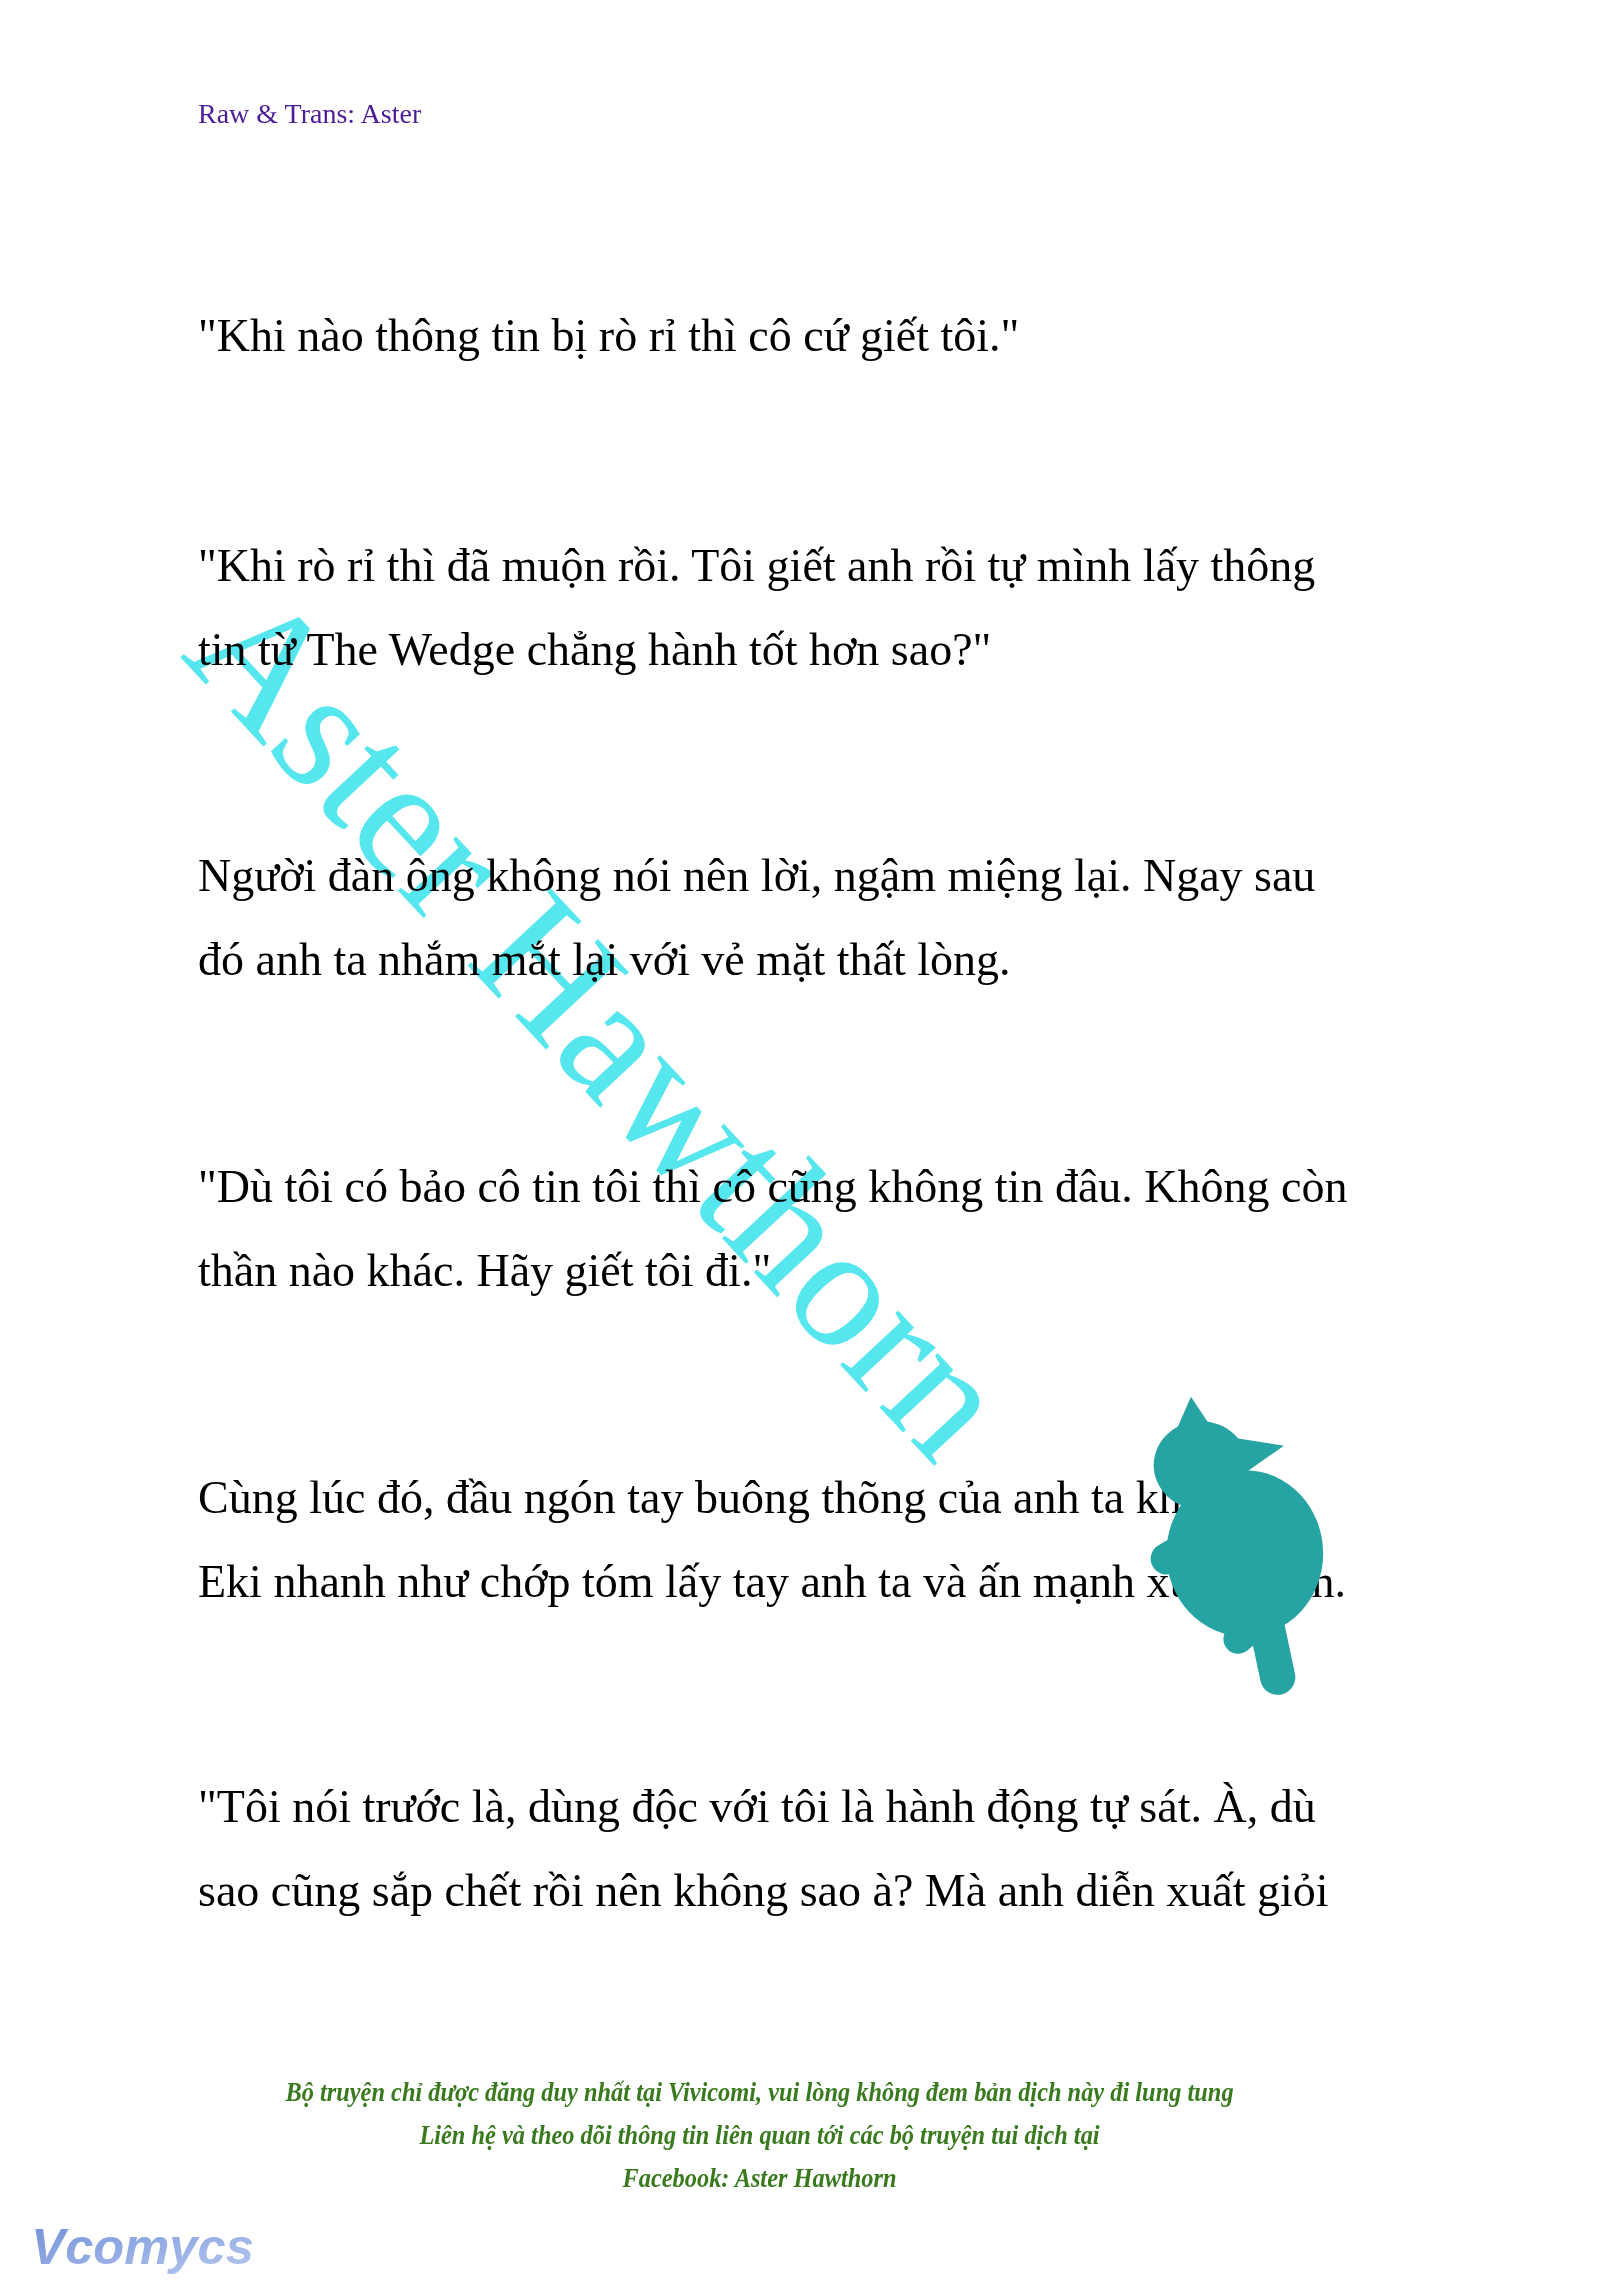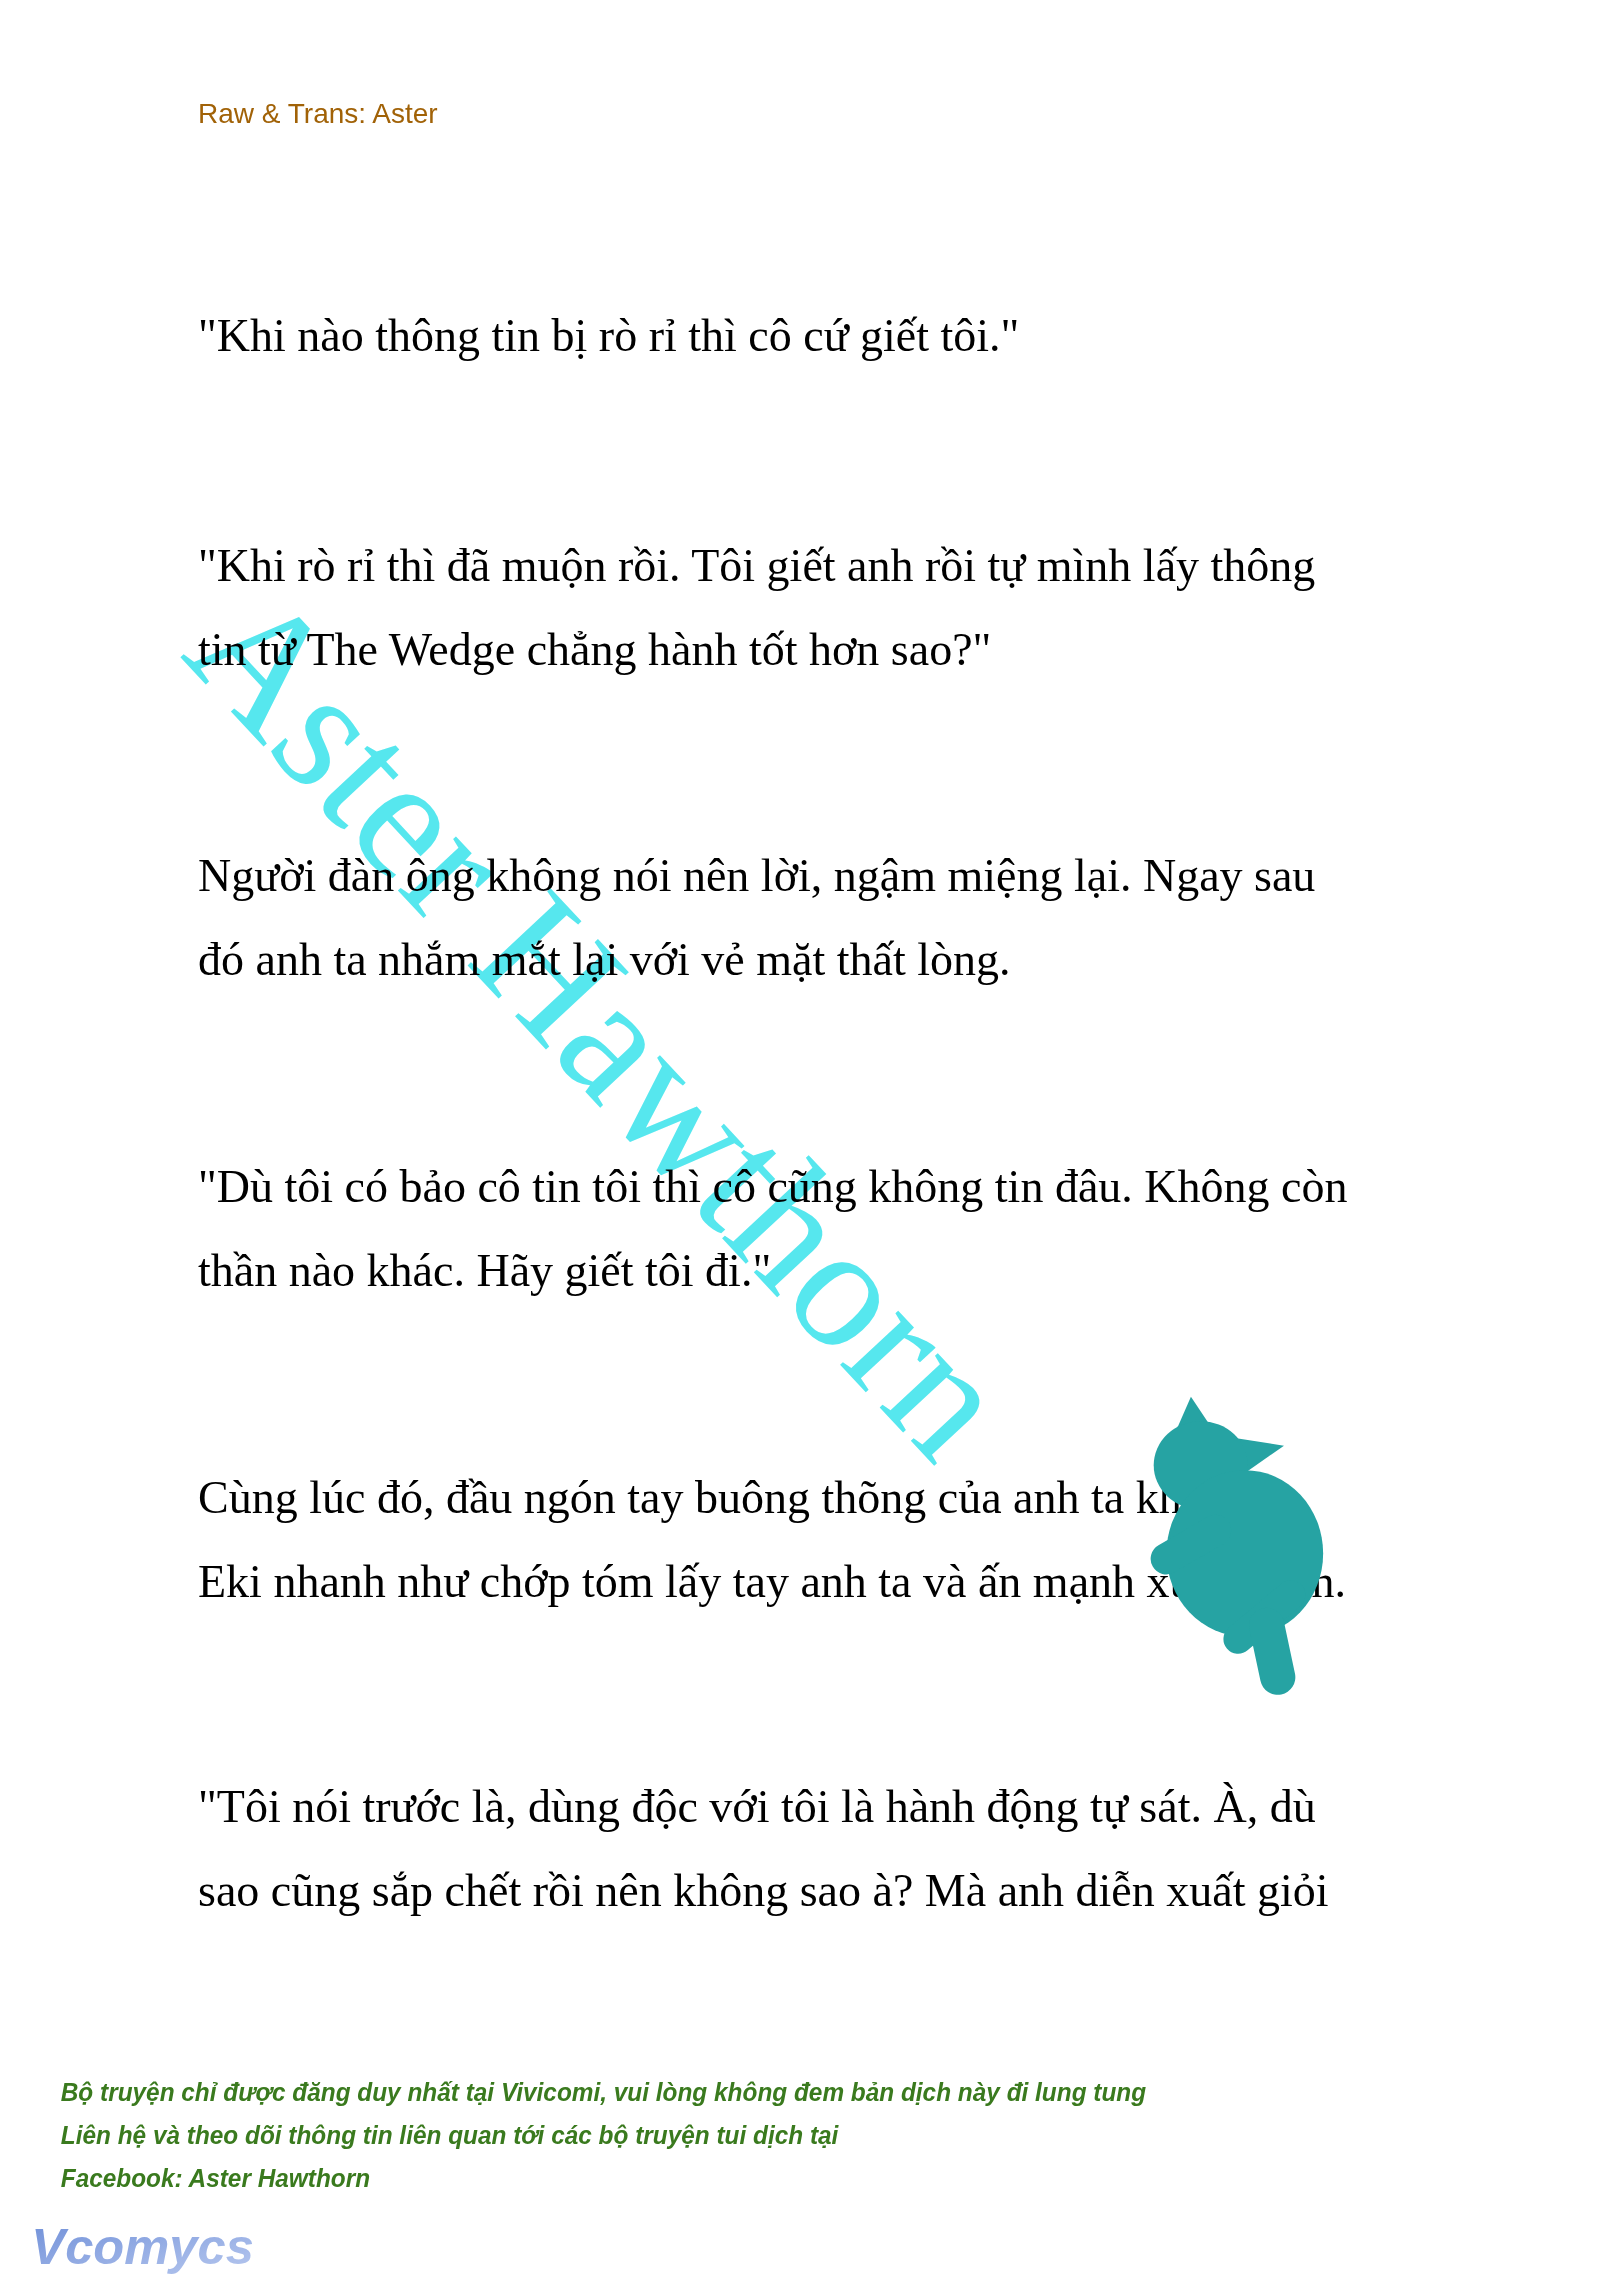--- a/index.html
+++ b/index.html
@@ -1,29 +1,29 @@
 <!DOCTYPE html>
 <html><head>
 <meta charset="utf-8">
 <style>
   html, body { margin: 0; padding: 0; background: #ffffff; }
   body { width: 1621px; height: 2293px; position: relative; overflow: hidden; }
   .header {
     position: absolute; left: 198px; top: 98px;
-    font-family: Liberation Sans, sans-serif; font-size: 28px; color: #a16207;
+    font-family: Liberation Serif, serif; font-size: 28px; color: #4c1d95;
   }
   .para {
     position: absolute; left: 198px; width: 1274px;
     font-family: "Liberation Serif", serif; font-size: 46px; line-height: 84px;
     color: #000; margin: 0; z-index: 3;
   }
   .footer {
     position: absolute; left: 0; width: 1519px; top: 2071px;
-    text-align: left; z-index: 3;
-    font-family: Liberation Sans, sans-serif; font-style: italic; font-weight: bold;
+    text-align: center; z-index: 3;
+    font-family: Liberation Serif, serif; font-style: italic; font-weight: bold;
     font-size: 26.5px; line-height: 43px; color: #3a7a1e;
   }
   .footer div { transform: scaleX(0.92); }
   .watermark {
     position: absolute; left: 206px; top: 882px;
     font-family: "Liberation Serif", serif; font-size: 173px; color: #4de6ee;
     transform: rotate(47deg); transform-origin: 0 0; white-space: nowrap;
     left: 294px; top: 549px; z-index: 2; opacity: 0.95;
   }
   .cat { position: absolute; left: 1127px; top: 1382px; width: 216px; height: 333px; z-index: 4; }

